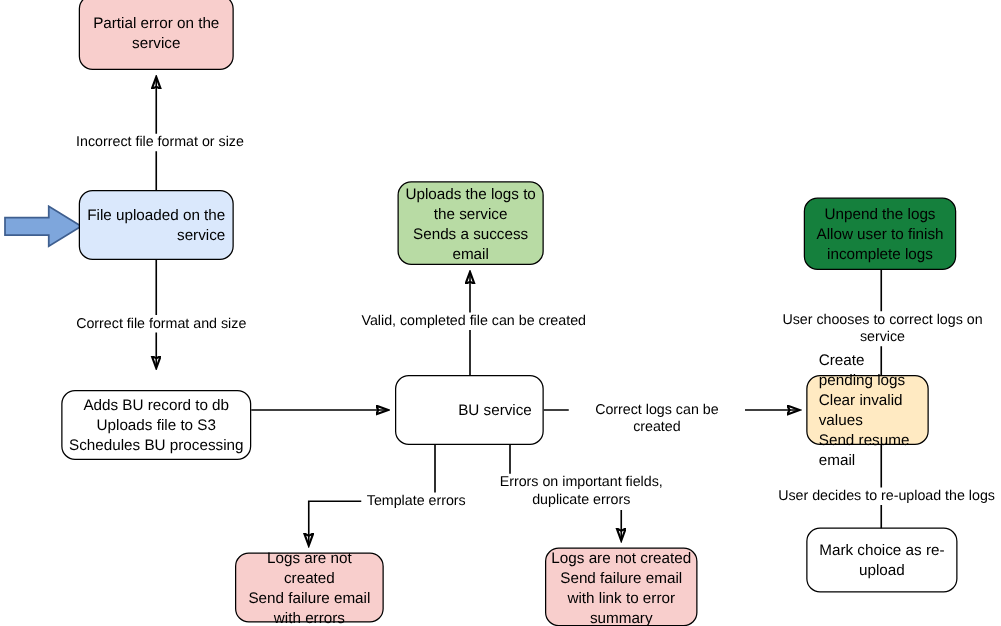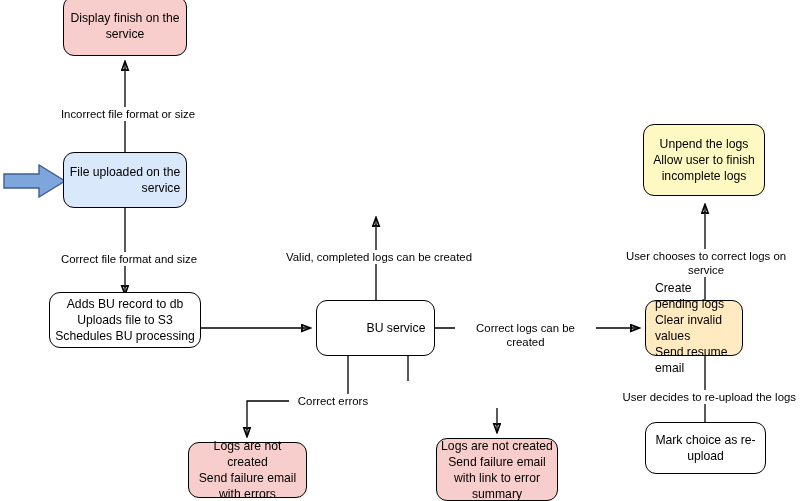--- a/index.html
+++ b/index.html
@@ -97,78 +97,86 @@
     <line x1="705" y1="300" x2="705" y2="205" marker-end="url(#arrowhead)"></line>
 
     <line x1="705" y1="356" x2="705" y2="439" marker-end="url(#arrowhead)"></line>
   </svg>
 
   <svg class="blockarrow" style="left:3px; top:163px;" width="64" height="36" viewBox="0 0 64 36">
     <polygon points="1,11 36,11 36,2 62,18 36,34 36,25 1,25" fill="#7ea6dc" stroke="#3f5f8f" stroke-width="1.4"></polygon>
   </svg>
 
   <div class="node" style="left:63px; top:-4px; width:124px; height:60px; background:#f8cecc;">
-    <span>Display finish on the
+    <span>Partial error on the
 service</span>
   </div>
 
   <div class="node" style="left:63px; top:152px; width:124px; height:56px; background:#dae8fc;text-align:right;">
     <span>File uploaded on the
 service</span>
   </div>
 
-  <div class="node" style="left:49px; top:292px; width:152px; height:56px; background:#ffffff;">
+  <div class="node" style="left:49px; top:312px; width:152px; height:56px; background:#ffffff;">
     <span>Adds BU record to db
 Uploads file to S3
 Schedules BU processing</span>
   </div>
 
+  <div class="node" style="left:318px; top:145px; width:117px; height:67px; background:#b8dba4;">
+    <span>Uploads the logs to
+the service
+Sends a success
+email</span>
+  </div>
 
   <div class="node" style="left:316px; top:300px; width:119px; height:56px; background:#ffffff;padding-left:45px;">
     <span>BU service</span>
   </div>
 
   <div class="node" style="left:188px; top:442px; width:119px; height:56px; background:#f8cecc;">
     <span>Logs are not created
 Send failure email
 with errors</span>
   </div>
 
   <div class="node" style="left:436px; top:438px; width:122px; height:63px; background:#f8cecc;">
     <span>Logs are not created
 Send failure email
 with link to error
 summary</span>
   </div>
 
-  <div class="node" style="left:643px; top:124px; width:122px; height:72px; background:#fef9c3;">
+  <div class="node" style="left:643px; top:158px; width:122px; height:58px; background:#15803d;">
     <span>Unpend the logs
 Allow user to finish
 incomplete logs</span>
   </div>
 
   <div class="node left-align" style="left:645px; top:300px; width:98px; height:56px; background:#ffeac2;">
     <span>Create pending logs
 Clear invalid values
 Send resume email</span>
   </div>
 
   <div class="node" style="left:645px; top:422px; width:121px; height:52px; background:#ffffff;">
     <span>Mark choice as re-
 upload</span>
   </div>
 
   <div class="edge-label" style="left:52px; top:107px; width:148px;">Incorrect file format or size</div>
 
   <div class="edge-label" style="left:54px; top:252px; width:146px;">Correct file format and size</div>
 
-  <div class="edge-label" style="left:284px; top:250px; width:186px;">Valid, completed logs can be created</div>
+  <div class="edge-label" style="left:284px; top:250px; width:186px;">Valid, completed file can be created</div>
 
   <div class="edge-label" style="left:455px; top:321px; width:137px;">Correct logs can be created</div>
 
-  <div class="edge-label" style="left:289px; top:394px; width:84px;">Correct errors</div>
+  <div class="edge-label" style="left:289px; top:394px; width:84px;">Template errors</div>
 
+  <div class="edge-label" style="left:395px; top:379px; width:136px;">Errors on important fields,
+duplicate errors</div>
 
   <div class="edge-label" style="left:608px; top:249px; width:192px;">User chooses to correct logs on service</div>
 
   <div class="edge-label" style="left:618px; top:390px; width:176px;text-align:right;">User decides to re-upload the logs</div>
 
 </div>
 
 </body></html>

